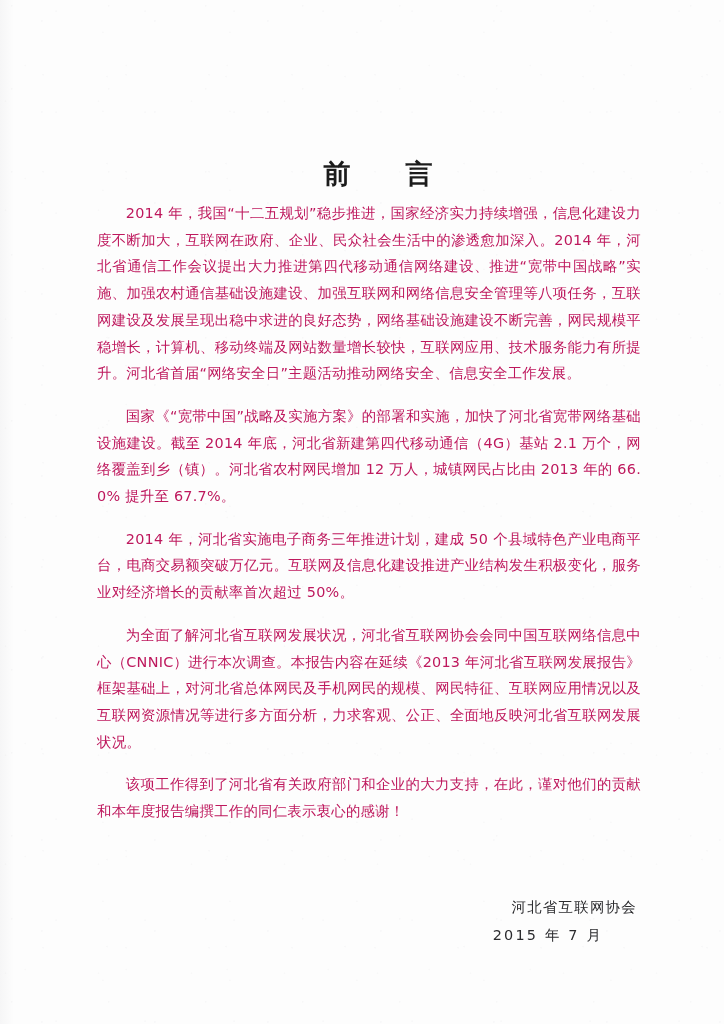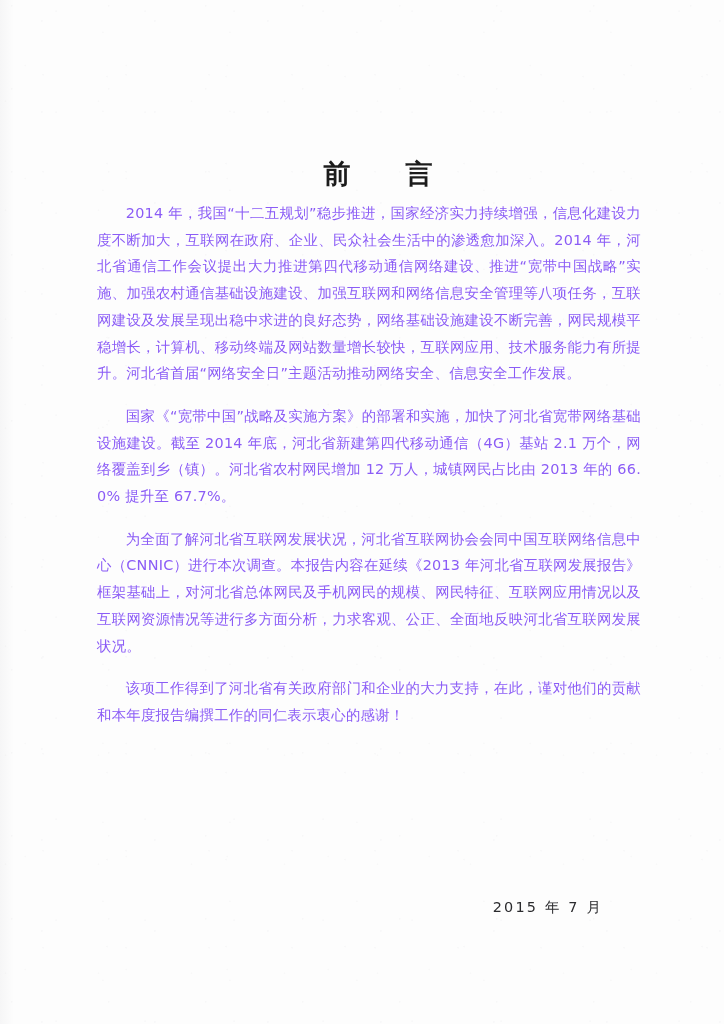--- a/index.html
+++ b/index.html
@@ -80,21 +80,21 @@
   }
 
   
   #body-block {
     position: absolute;
     left: 97px;
     top: 200px;
     width: 544px;
     font-size: 14.4px;
     line-height: 26.7px;
-    color: #8b5cf6;
+    color: #be185d;
     text-align: justify;
     text-justify: inter-ideograph;
   }
 
   .para {
     margin: 0;
     text-indent: 2em;
     text-align: justify;
     text-justify: inter-ideograph;
     word-break: break-all;
@@ -133,22 +133,24 @@
   <div id="scan-noise"></div>
   <div id="scan-edge-shadow"></div>
 
   <div id="content">
 
     <h1 id="doc-title">前　言</h1>
 
     <div id="body-block">
       <p class="para">2014 年，我国“十二五规划”稳步推进，国家经济实力持续增强，信息化建设力度不断加大，互联网在政府、企业、民众社会生活中的渗透愈加深入。2014 年，河北省通信工作会议提出大力推进第四代移动通信网络建设、推进“宽带中国战略”实施、加强农村通信基础设施建设、加强互联网和网络信息安全管理等八项任务，互联网建设及发展呈现出稳中求进的良好态势，网络基础设施建设不断完善，网民规模平稳增长，计算机、移动终端及网站数量增长较快，互联网应用、技术服务能力有所提升。河北省首届“网络安全日”主题活动推动网络安全、信息安全工作发展。</p>
       <p class="para">国家《“宽带中国”战略及实施方案》的部署和实施，加快了河北省宽带网络基础设施建设。截至 2014 年底，河北省新建第四代移动通信（4G）基站 2.1 万个，网络覆盖到乡（镇）。河北省农村网民增加 12 万人，城镇网民占比由 2013 年的 66.0% 提升至 67.7%。</p>
+      <p class="para">2014 年，河北省实施电子商务三年推进计划，建成 50 个县域特色产业电商平台，电商交易额突破万亿元。互联网及信息化建设推进产业结构发生积极变化，服务业对经济增长的贡献率首次超过 50%。</p>
       <p class="para">为全面了解河北省互联网发展状况，河北省互联网协会会同中国互联网络信息中心（CNNIC）进行本次调查。本报告内容在延续《2013 年河北省互联网发展报告》框架基础上，对河北省总体网民及手机网民的规模、网民特征、互联网应用情况以及互联网资源情况等进行多方面分析，力求客观、公正、全面地反映河北省互联网发展状况。</p>
       <p class="para">该项工作得到了河北省有关政府部门和企业的大力支持，在此，谨对他们的贡献和本年度报告编撰工作的同仁表示衷心的感谢！</p>
     </div>
 
     <div id="signature-block">
+      <span class="sig-line" id="sig-org">河北省互联网协会</span>
       <span class="sig-line" id="sig-date">2015 年 7 月</span>
     </div>
 
   </div>
 </div>
 
 </body></html>

